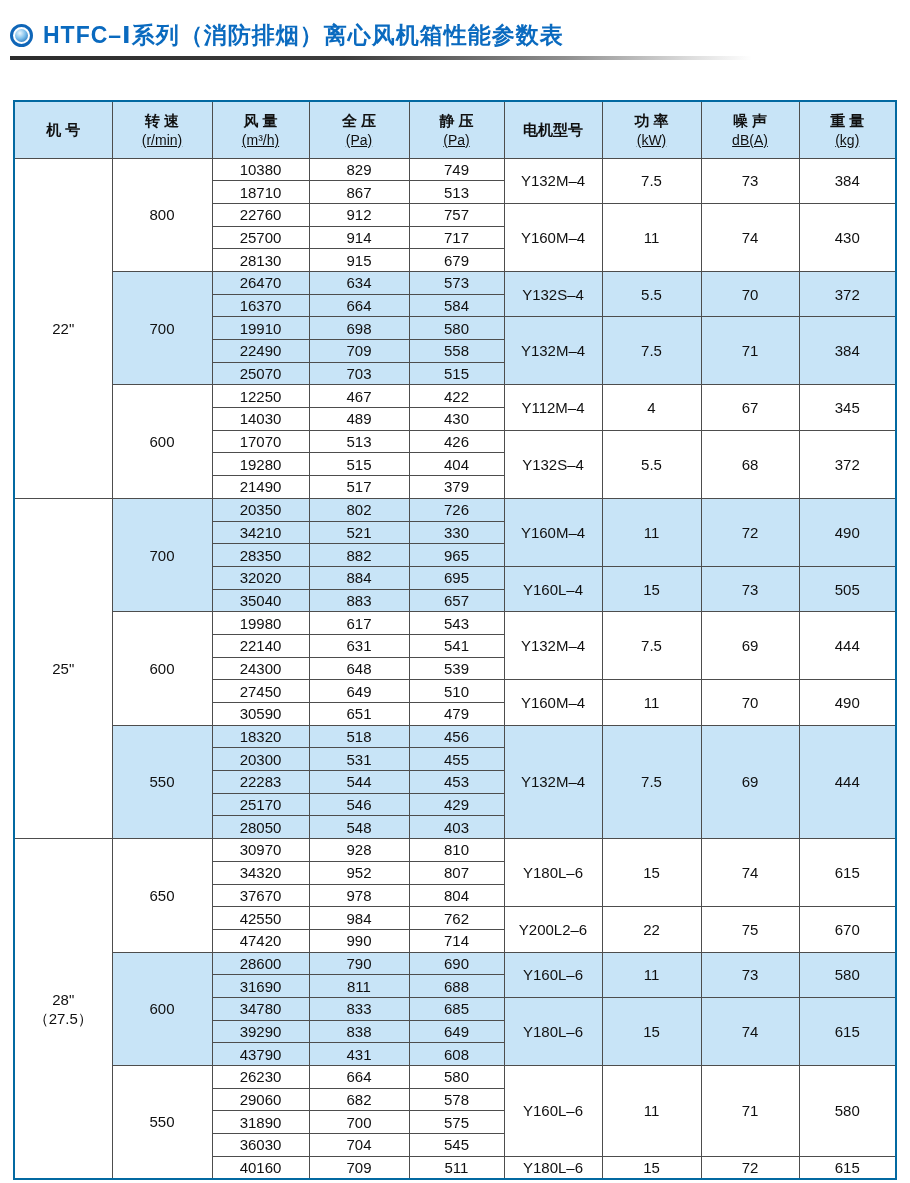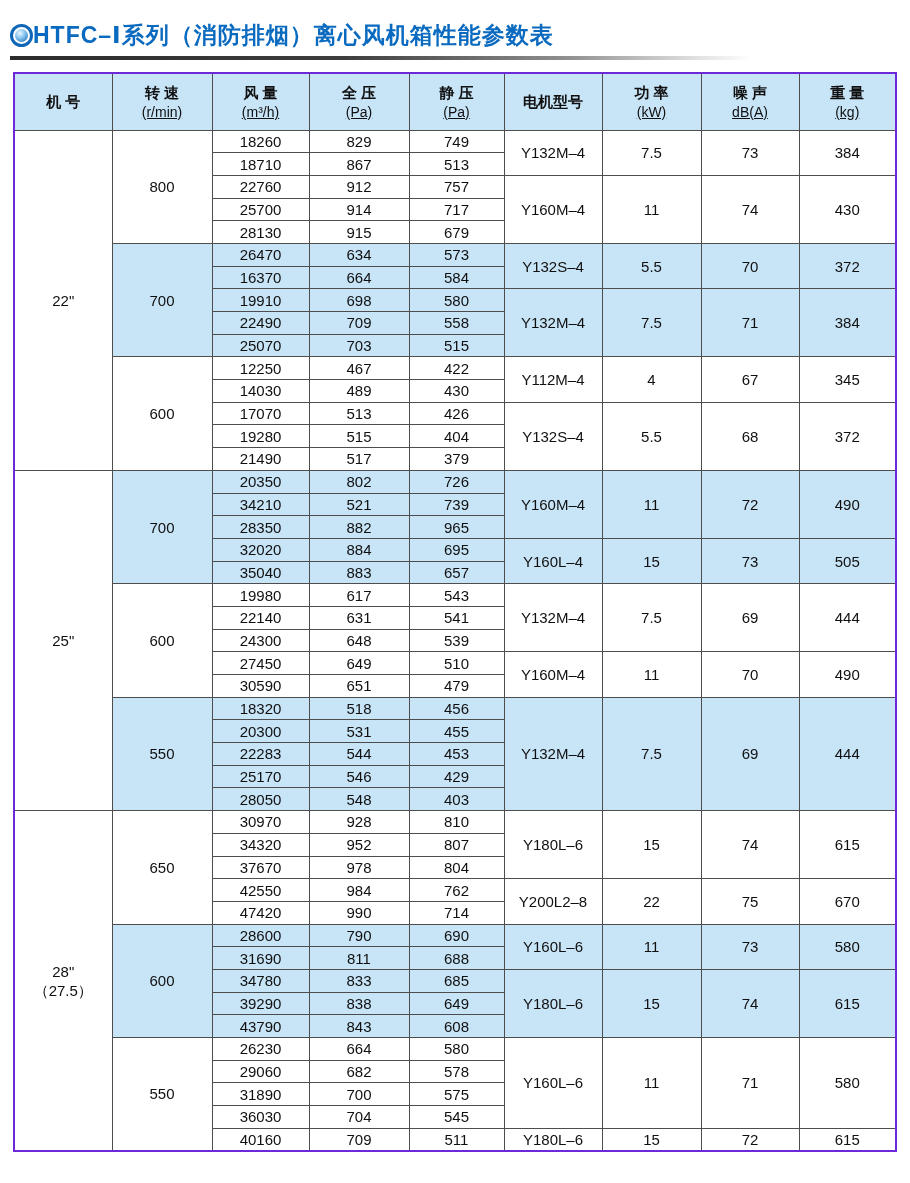--- a/index.html
+++ b/index.html
@@ -5,21 +5,21 @@
   * { box-sizing: border-box; }
   html, body { margin: 0; padding: 0; background: #ffffff; }
   body {
     width: 910px; height: 1183px; overflow: hidden;
     font-family: "Liberation Sans", "DejaVu Sans", sans-serif;
     color: #101010;
   }
   .page { padding: 14px 12px 0 10px; }
 
   
-  .title-row { display: flex; align-items: center; margin-top: 5px; height: 32px; }
+  .title-row { display: flex; align-items: center; gap: 10px; margin-top: 5px; height: 32px; }
   .bullseye {
     width: 23px; height: 23px; border-radius: 50%;
     border: 3px solid #0f66b8; background: #ffffff;
     display: flex; align-items: center; justify-content: center;
     flex: 0 0 auto;
   }
   .bullseye .core {
     width: 13px; height: 13px; border-radius: 50%;
     background: radial-gradient(circle at 38% 32%, #eaf7ff 0%, #7fc0ec 45%, #0a60ae 100%);
   }
@@ -27,23 +27,23 @@
     margin: 0; font-size: 23px; font-weight: bold; color: #0a6abf;
     letter-spacing: 1px; white-space: nowrap;
   }
   .title-rule {
     margin-top: 5px; margin-left: 0; height: 4px; width: 742px;
     background: linear-gradient(to right, #2c2c2c 0%, #3d3d3d 45%, #8f8f8f 75%, #dedede 92%, #ffffff 100%);
   }
 
   
   table.spec-table {
-    margin-top: 12px; margin-left: 3px;
+    margin-top: 40px; margin-left: 3px;
     border-collapse: collapse; table-layout: fixed;
-    width: 750px; border: 2px solid #6d28d9;
+    width: 750px; border: 2px solid #0369a1;
   }
   .spec-table th, .spec-table td {
     border: 1px solid #4d4d4d;
     text-align: center; vertical-align: middle;
     padding: 0; font-size: 15px; color: #101010;
     overflow: hidden;
   }
   .spec-table thead th { background: #c8e4f7; height: 57px; }
   .h-label { font-weight: bold; font-size: 15px; line-height: 18px; }
   .h-unit  { font-weight: normal; font-size: 14px; line-height: 16px; margin-top: 2px; text-decoration: underline; }
@@ -112,21 +112,21 @@
             <div class="h-unit">(kg)</div>
           </th>
         </tr>
     </thead>
     <tbody id="table-body">
         <tr>
           <td class="machine-cell" rowspan="15">
             <div>22"</div>
           </td>
           <td rowspan="5">800</td>
-          <td>18260</td>
+          <td>10380</td>
           <td>829</td>
           <td>749</td>
           <td rowspan="2">Y132M–4</td>
           <td rowspan="2">7.5</td>
           <td rowspan="2">73</td>
           <td rowspan="2">384</td>
         </tr>
         <tr>
           <td>18710</td>
           <td>867</td>
@@ -228,21 +228,21 @@
           <td>802</td>
           <td>726</td>
           <td rowspan="3">Y160M–4</td>
           <td rowspan="3">11</td>
           <td rowspan="3">72</td>
           <td rowspan="3">490</td>
         </tr>
         <tr class="shaded">
           <td>34210</td>
           <td>521</td>
-          <td>739</td>
+          <td>330</td>
         </tr>
         <tr class="shaded">
           <td>28350</td>
           <td>882</td>
           <td>965</td>
         </tr>
         <tr class="shaded">
           <td>32020</td>
           <td>884</td>
           <td>695</td>
@@ -341,21 +341,21 @@
         </tr>
         <tr>
           <td>37670</td>
           <td>978</td>
           <td>804</td>
         </tr>
         <tr>
           <td>42550</td>
           <td>984</td>
           <td>762</td>
-          <td rowspan="2">Y200L2–8</td>
+          <td rowspan="2">Y200L2–6</td>
           <td rowspan="2">22</td>
           <td rowspan="2">75</td>
           <td rowspan="2">670</td>
         </tr>
         <tr>
           <td>47420</td>
           <td>990</td>
           <td>714</td>
         </tr>
         <tr class="shaded">
@@ -382,21 +382,21 @@
           <td rowspan="3">74</td>
           <td rowspan="3">615</td>
         </tr>
         <tr class="shaded">
           <td>39290</td>
           <td>838</td>
           <td>649</td>
         </tr>
         <tr class="shaded">
           <td>43790</td>
-          <td>843</td>
+          <td>431</td>
           <td>608</td>
         </tr>
         <tr>
           <td rowspan="5">550</td>
           <td>26230</td>
           <td>664</td>
           <td>580</td>
           <td rowspan="4">Y160L–6</td>
           <td rowspan="4">11</td>
           <td rowspan="4">71</td>

